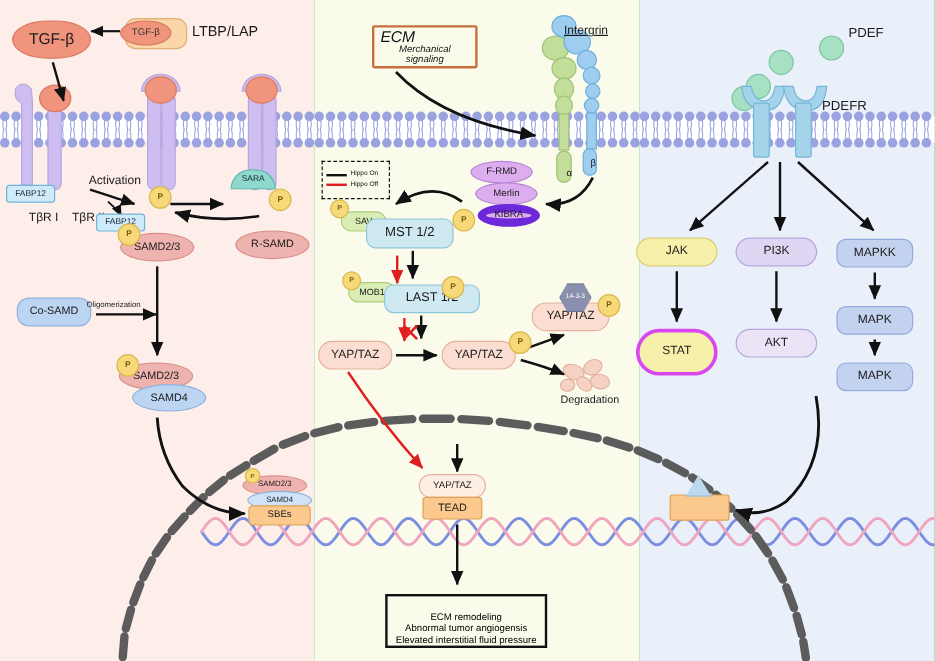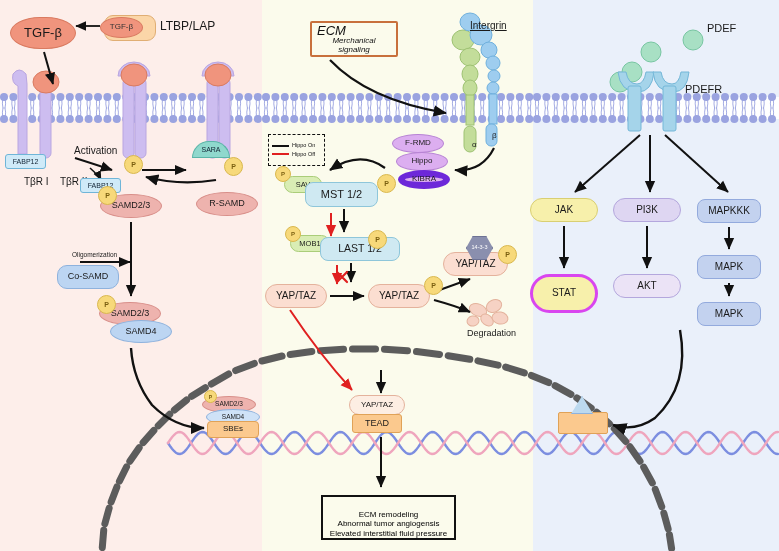--- a/index.html
+++ b/index.html
@@ -713,22 +713,22 @@
   </div>
   <div class="ptag" style="left:98px;top:186px;">
     <span>P</span>
   </div>
 
   <div class="node pill" style="left:196px;top:192px;width:62px;height:24px;background:#eeb3ae;border:1px solid #d88f8a;
               border-radius:50%;font-size:9px;color:#1a1a1a;">
     <span>R-SAMD</span>
   </div>
 
-  <div class="node pill" style="left:14px;top:265px;width:62px;height:24px;background:#bcd5f2;border:1px solid #8eb2dd;
-              border-radius:10px;font-size:9px;color:#1a1a1a;margin-left:43px;">
+  <div class="node pill" style="left:14px;top:248px;width:62px;height:24px;background:#bcd5f2;border:1px solid #8eb2dd;
+              border-radius:10px;font-size:9px;color:#1a1a1a;">
     <span>Co-SAMD</span>
   </div>
   <div class="lbl" style="left:72px;top:251px;font-size:6.5px;">Oligomerization</div>
 
   <div class="node pill" style="left:99px;top:302px;width:62px;height:23px;background:#eeb3ae;border:1px solid #d88f8a;
               border-radius:50%;font-size:9px;color:#1a1a1a;">
     <span>SAMD2/3</span>
   </div>
   <div class="ptag" style="left:97px;top:295px;">
     <span>P</span>
@@ -774,21 +774,21 @@
       <span style="font-size:5.5px;color:#111;">Hippo Off</span>
     </div>
   </div>
 
   <div class="node pill" style="left:392px;top:134px;width:52px;height:19px;background:#dcaef0;border:1px solid #b783d4;
               border-radius:50%;font-size:8px;color:#1a1a1a;">
     <span>F-RMD</span>
   </div>
   <div class="node pill" style="left:396px;top:152px;width:52px;height:19px;background:#dcaef0;border:1px solid #b783d4;
               border-radius:50%;font-size:8px;color:#1a1a1a;">
-    <span>Hippo</span>
+    <span>Merlin</span>
   </div>
   <div class="node pill" style="left:398px;top:170px;width:52px;height:19px;background:#dcaef0;border:7px solid #6d28d9;
               border-radius:50%;font-size:8px;color:#1a1a1a;">
     <span>KIBRA</span>
   </div>
 
   <div class="node pill" style="left:284px;top:176px;width:38px;height:17px;background:#d9edb4;border:1px solid #aacd79;
               border-radius:999px;font-size:7.5px;color:#1a1a1a;">
     <span>SAV</span>
   </div>
@@ -876,21 +876,21 @@
               border-radius:999px;font-size:10px;color:#1a1a1a;">
     <span>PI3K</span>
   </div>
   <div class="node pill" style="left:613px;top:274px;width:68px;height:24px;background:#ebe3f6;border:1px solid #b4a7dd;
               border-radius:999px;font-size:10px;color:#1a1a1a;">
     <span>AKT</span>
   </div>
 
   <div class="node pill" style="left:697px;top:199px;width:64px;height:24px;background:#c3d2ef;border:1px solid #93aadd;
               border-radius:8px;font-size:10px;color:#1a1a1a;">
-    <span>MAPKKK</span>
+    <span>MAPKK</span>
   </div>
   <div class="node pill" style="left:697px;top:255px;width:64px;height:24px;background:#c3d2ef;border:1px solid #93aadd;
               border-radius:8px;font-size:10px;color:#1a1a1a;">
     <span>MAPK</span>
   </div>
   <div class="node pill" style="left:697px;top:302px;width:64px;height:24px;background:#c3d2ef;border:1px solid #93aadd;
               border-radius:8px;font-size:10px;color:#1a1a1a;">
     <span>MAPK</span>
   </div>
 

